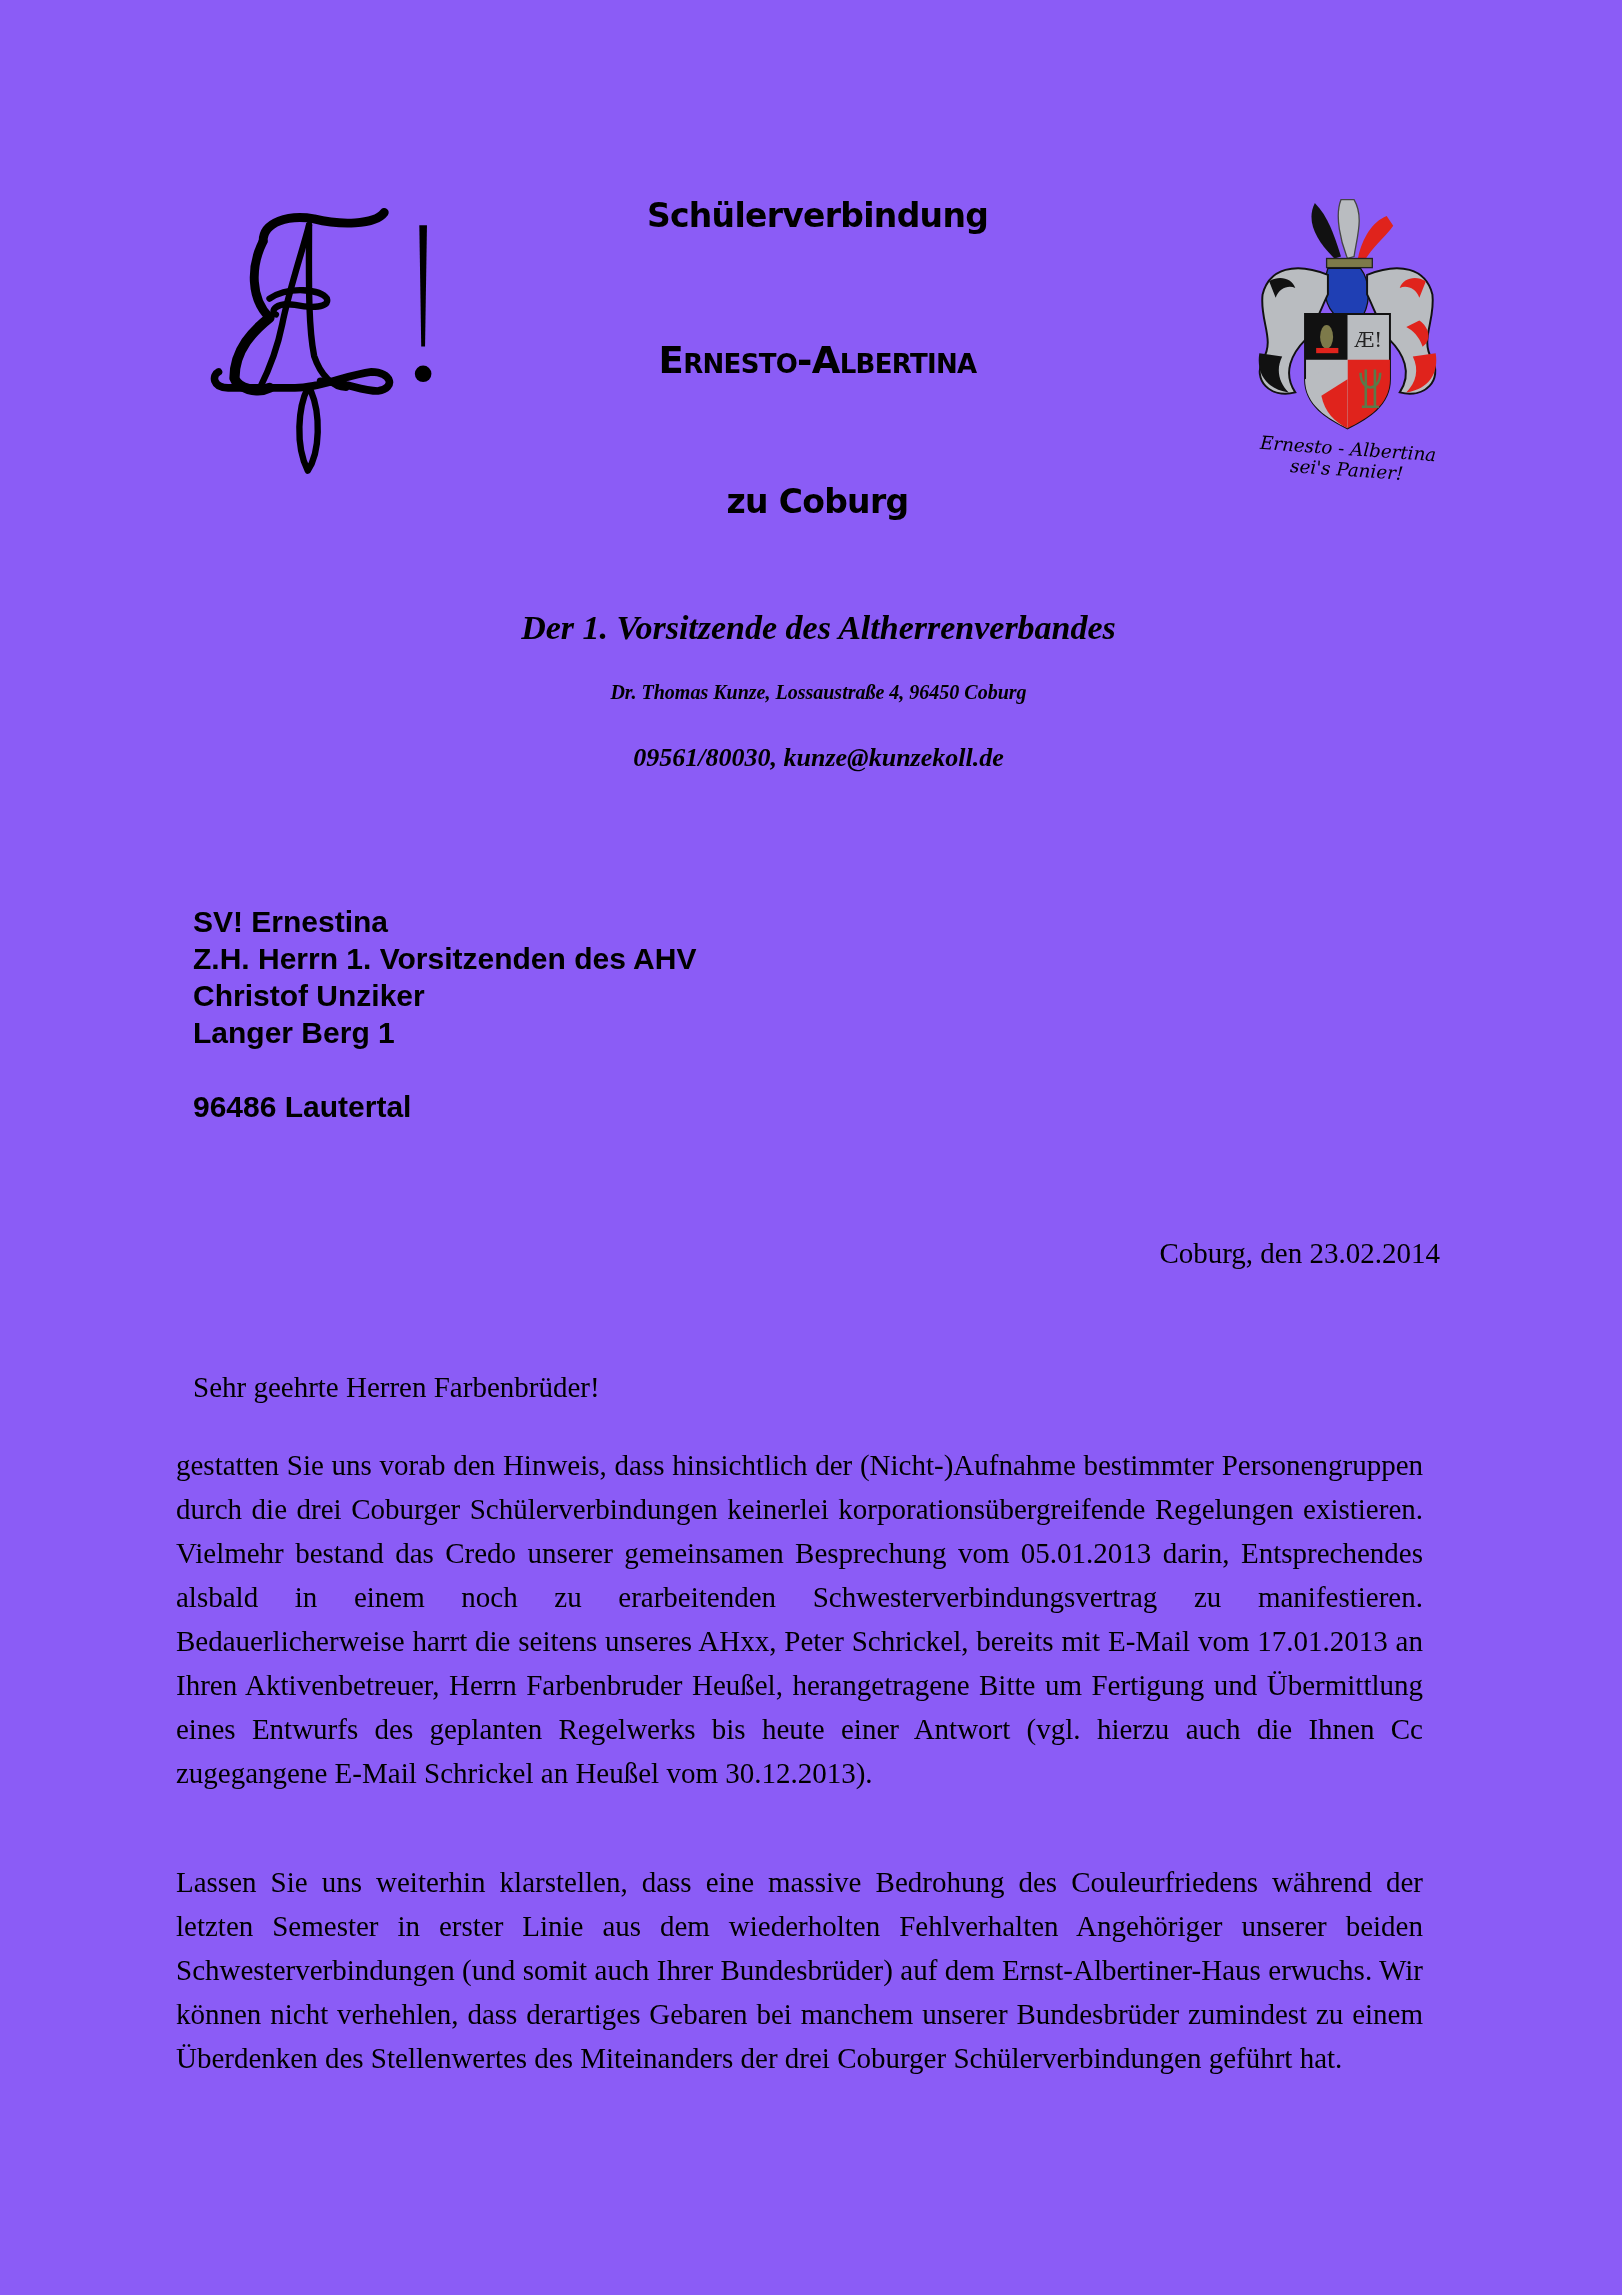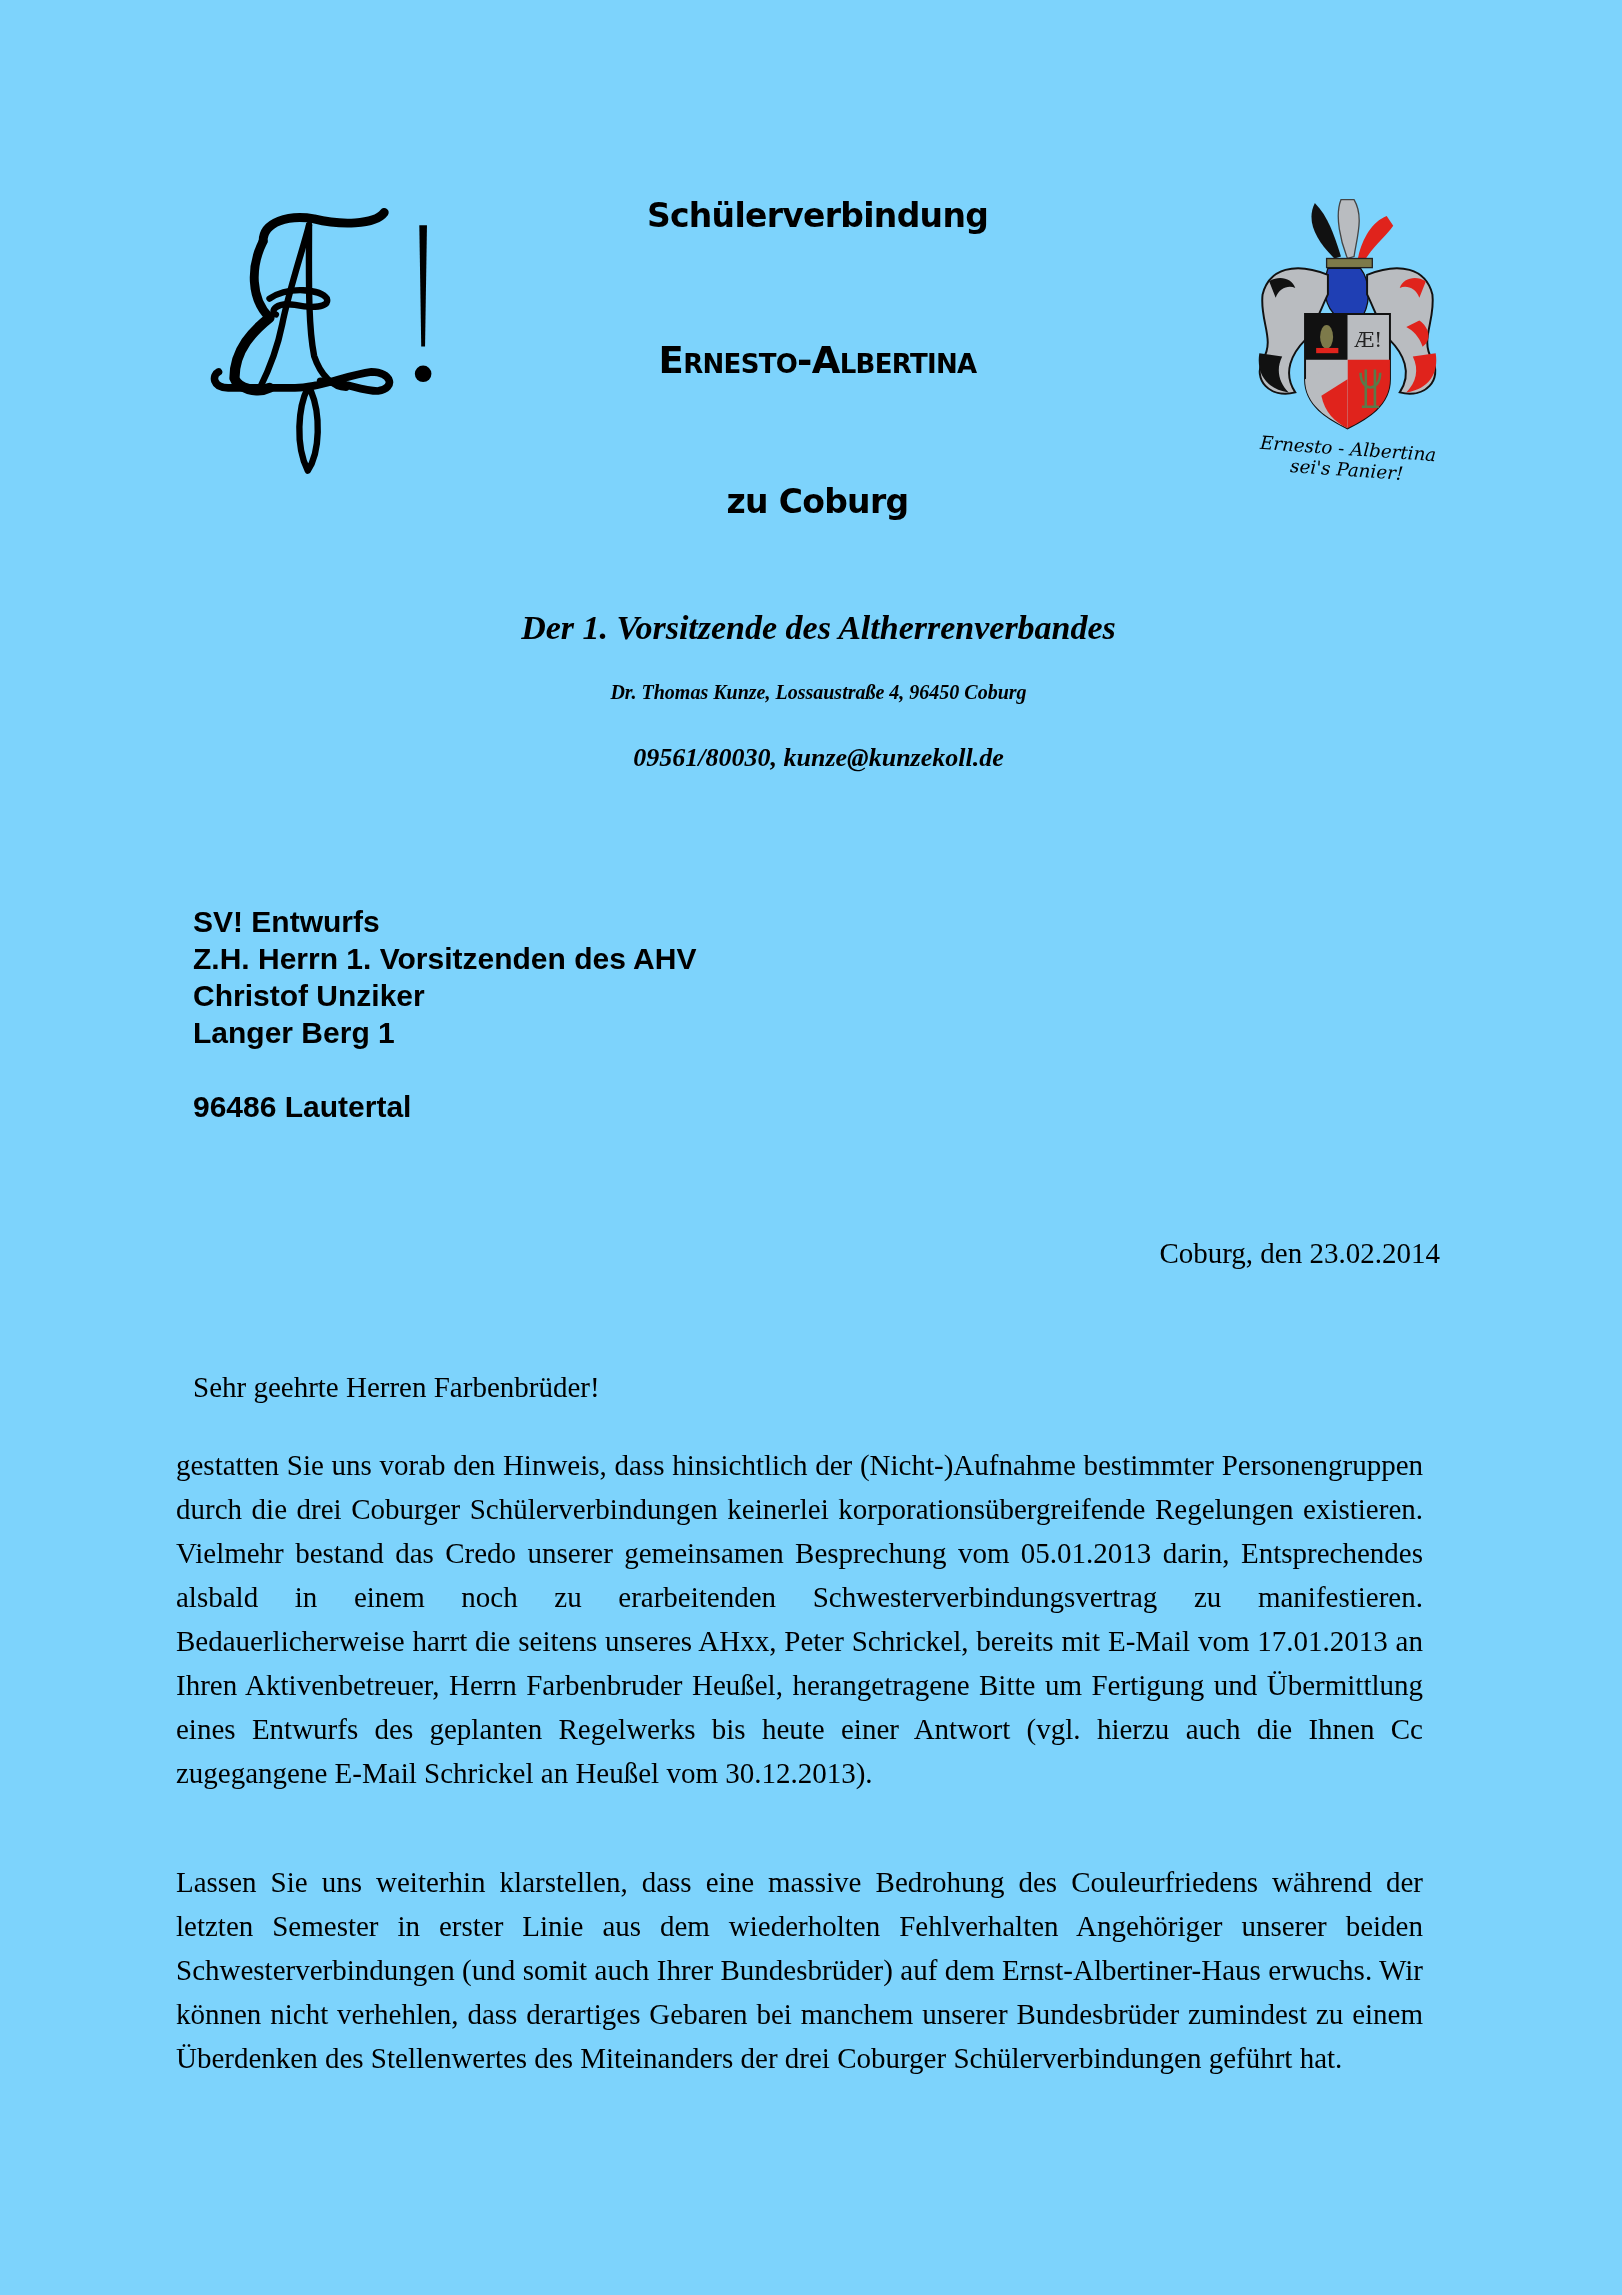--- a/index.html
+++ b/index.html
@@ -1,17 +1,17 @@
 <!DOCTYPE html>
 <html style="font-size:10.5px"><head>
   <meta charset="utf-8">
   <style>
     html, body { margin: 0; padding: 0; background: #ffffff; }
     body { width: 1623px; height: 2295px; position: relative; overflow: hidden; color: #000; }
-    .page { position: absolute; left: 0; top: 0; width: 1623px; height: 2295px; background: #7dd3fc; }
+    .page { position: absolute; left: 0; top: 0; width: 1623px; height: 2295px; background: #8b5cf6; }
 
     
     .monogram { position: absolute; left: 193px; top: 196px; width: 255px; height: 288px; }
 
     
     .crest { position: absolute; left: 1243px; top: 196px; width: 209px; height: 294px; }
     .crest-motto { position: absolute; left: 0; top: 242px; width: 209px; text-align: center;
       font-family: "DejaVu Serif", serif; font-style: italic; font-size: 18.3px; line-height: 21px; transform: rotate(4deg); }
 
     .org-line { position: absolute; left: 523px; width: 589px; text-align: center;
@@ -98,21 +98,21 @@
       <div>Ernesto - Albertina</div>
       <div>sei's Panier!</div>
     </div>
   </div>
 
   <div class="sender sender-title">Der 1. Vorsitzende des Altherrenverbandes</div>
   <div class="sender sender-addr">Dr. Thomas Kunze, Lossaustraße 4, 96450 Coburg</div>
   <div class="sender sender-contact">09561/80030, kunze@kunzekoll.de</div>
 
   <div class="recipient">
-    <div>SV! Entwurfs</div>
+    <div>SV! Ernestina</div>
     <div>Z.H. Herrn 1. Vorsitzenden des AHV</div>
     <div>Christof Unziker</div>
     <div>Langer Berg 1</div>
     <div class="gap"></div>
     <div>96486 Lautertal</div>
   </div>
 
   <div class="date">Coburg, den 23.02.2014</div>
 
   <div class="salutation">Sehr geehrte Herren Farbenbrüder!</div>

